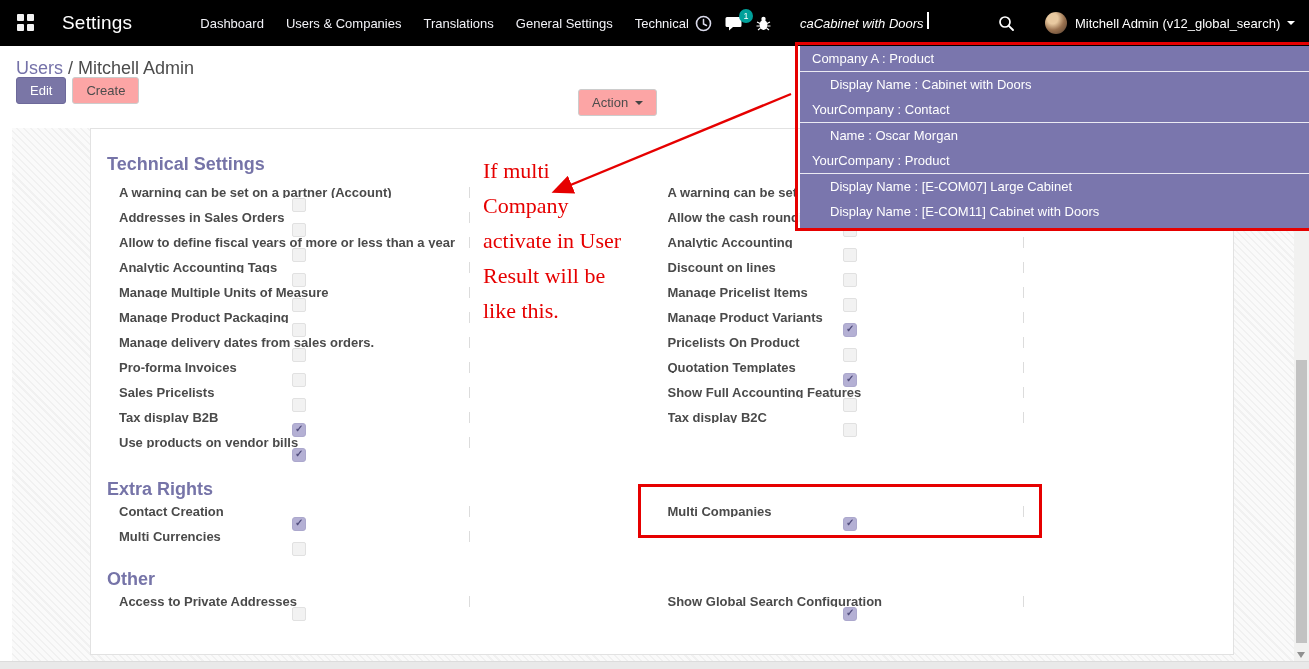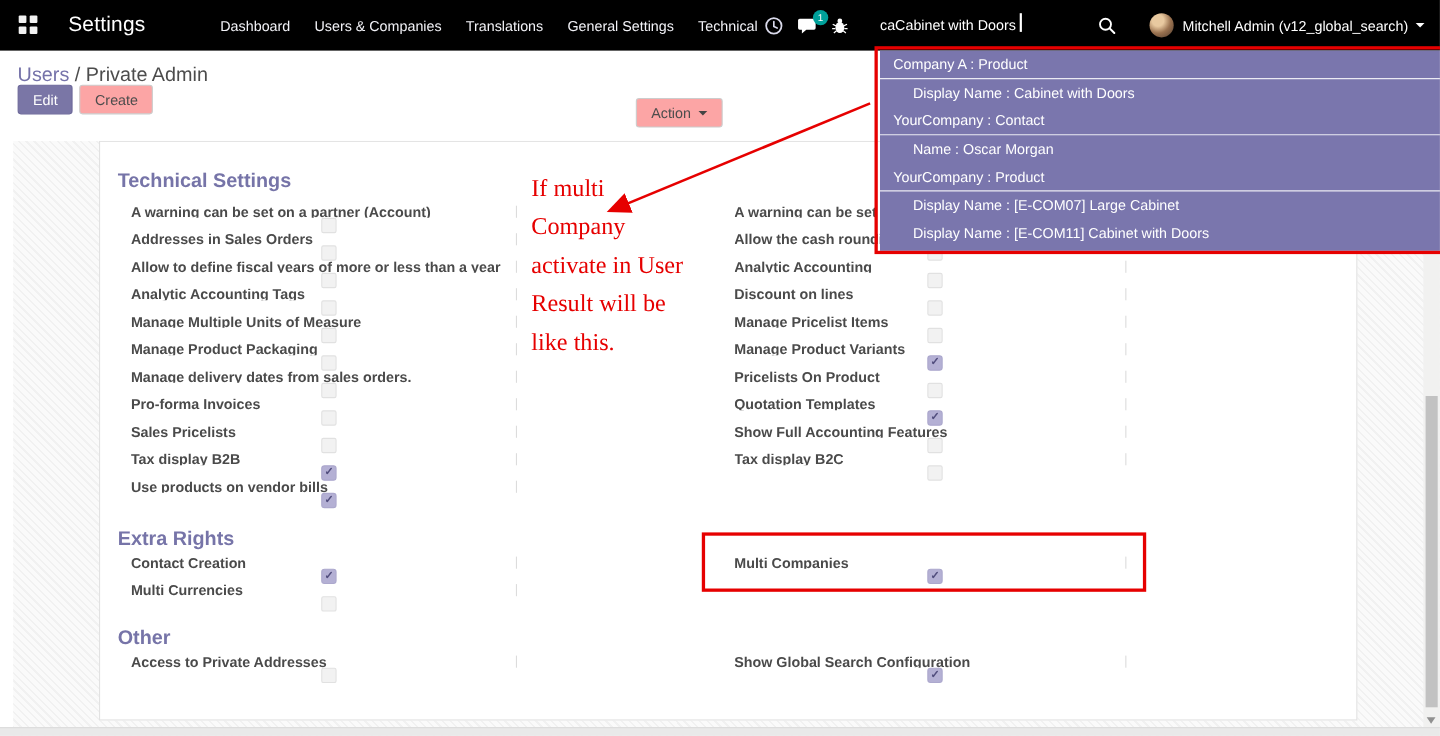--- a/index.html
+++ b/index.html
@@ -10,21 +10,21 @@
   .navbar { position:absolute; left:0; top:0; width:1309px; height:46px; background:#000000; display:flex; align-items:center; z-index:20; }
   .apps-icon { width:18px; height:18px; margin-left:17px; display:grid; grid-template-columns:7px 7px; grid-template-rows:7px 7px; gap:3px; cursor:pointer; }
   .apps-icon span { background:#ffffff; opacity:.95; border-radius:1px; }
   .nav-title { color:#fff; font-size:19px; margin-left:27px; letter-spacing:.2px; cursor:pointer; }
   .nav-menu { display:flex; margin-left:57px; height:46px; align-items:center; }
   .nav-menu a { color:#f2f2f7; font-size:13px; padding:0 11px; height:46px; display:flex; align-items:center; cursor:pointer; text-decoration:none; }
   .nav-right { position:absolute; left:682px; top:0; height:46px; display:flex; align-items:center; }
   .nav-ico { width:17px; height:17px; margin-left:13px; position:relative; cursor:pointer; }
   .badge { position:absolute; top:-6px; right:-11px; background:#00a09a; color:#fff; border-radius:50%; width:14px; height:14px; font-size:9px; display:flex; align-items:center; justify-content:center; }
   .nav-search { position:relative; margin-left:28px; width:186px; }
-  .nav-search input { width:186px; background:transparent; border:none; outline:none; color:#fff; font-size:13px; font-family:"Liberation Sans", sans-serif; }
+  .nav-search input { width:186px; background:transparent; border:none; outline:none; color:#fff; font-size:13px; font-family:"Liberation Sans", sans-serif;font-style:italic; }
   .cursor-bar { position:absolute; left:127px; top:-2px; width:1.5px; height:17px; background:#fff; }
   .mag { margin-left:12px; }
   .avatar { width:22px; height:22px; border-radius:50%; margin-left:30px; background:radial-gradient(circle at 35% 30%, #e8c9a0 25%, #9a7250 55%, #4e3a2d 100%); cursor:pointer; }
   .user-name { color:#fff; font-size:13px; margin-left:8px; cursor:pointer; }
   .caret { width:0; height:0; border-left:4px solid transparent; border-right:4px solid transparent; border-top:4px solid #fff; margin-left:7px; cursor:pointer; }
 
   
   .control-panel { position:absolute; left:0; top:46px; width:1309px; height:82px; background:#fff; z-index:2; }
   .breadcrumb { position:absolute; left:16px; top:12px; font-size:18px; }
   .breadcrumb .link { color:#7572a9; cursor:pointer; }
@@ -121,21 +121,21 @@
         </svg>
     </div>
     <div class="avatar"></div>
     <div class="user-name">Mitchell Admin (v12_global_search)</div>
     <div class="caret"></div>
   </div>
 </div>
 
 <div class="control-panel">
   <div class="breadcrumb">
-    <span class="link">Users</span><span class="sep"> / </span><span class="cur">Private Admin</span>
+    <span class="link">Users</span><span class="sep"> / </span><span class="cur">Mitchell Admin</span>
   </div>
   <div class="btn-row">
     <button class="btn primary">Edit</button>
     <button class="btn">Create</button>
   </div>
   <button class="btn btn-action">
     <span>Action</span>
     <span class="caret2"></span>
   </button>
 </div>

